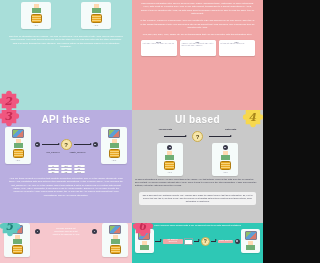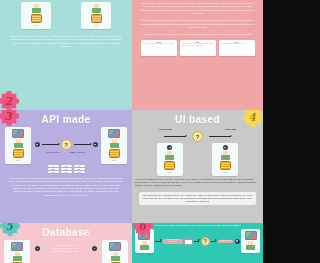--- a/index.html
+++ b/index.html
@@ -207,21 +207,21 @@
       <div class="codecard">
         <div class="ct">CSV</div>
         <div class="cl">first_name,last_name,age
 Andrea,Lee,32</div>
       </div>
     </div>
   </div>
 
   <div class="panel p-purple" style="grid-column:1;grid-row:3/span 2;">
 
-    <div class="sec-title">API made</div>
+    <div class="sec-title">API these</div>
 
     <div style="display:flex;align-items:center;justify-content:space-between;padding:0 5px;">
 
       <div class="appcard small">
         <div class="screen-icon"></div>
         <div class="sprite person"></div>
         <div class="db-icon"></div>
         <div class="cap">App 1</div>
       </div>
 
@@ -312,21 +312,20 @@
     <div class="badge" style="right:-3px;top:-6px;">
       <svg viewBox="0 0 100 100">
         <path fill="#f7d84e" d="M22 22h17a9 9 0 1 1 22 0h17v17a9 9 0 1 1 0 22v17H61a9 9 0 1 1-22 0H22V61a9 9 0 1 1 0-22V22z"></path>
       </svg>
       <span class="num" style="color:#a8861a;">4</span>
     </div>
   </div>
 
   <div class="panel p-rose" style="grid-column:1;grid-row:5;">
 
-    <div class="sec-title">Database</div>
 
     <div style="display:flex;justify-content:space-between;align-items:flex-start;padding:0 4px;">
       <div class="appcard small">
         <div class="screen-icon"></div>
         <div class="sprite person"></div>
         <div class="db-icon"></div>
       </div>
 
       <div style="display:flex;align-items:center;gap:2px;flex:1;justify-content:center;padding-top:3px;">
         <div class="gear"></div>

